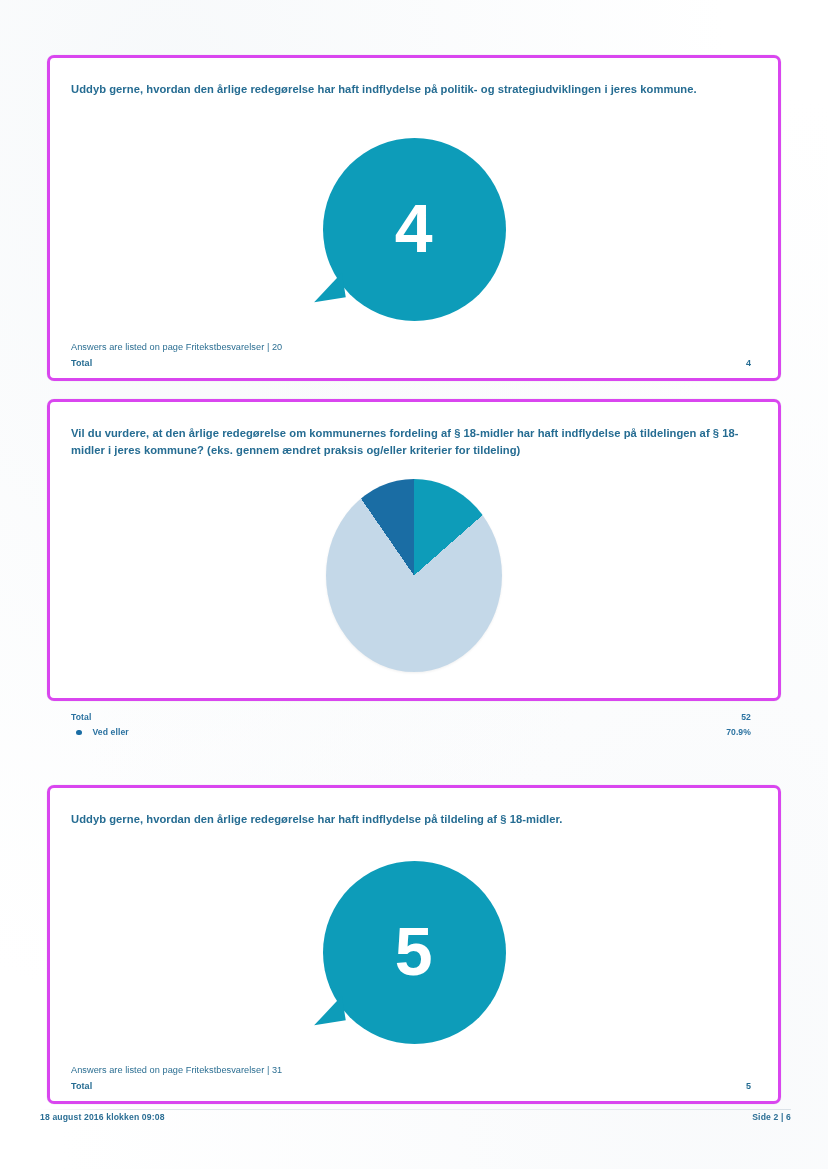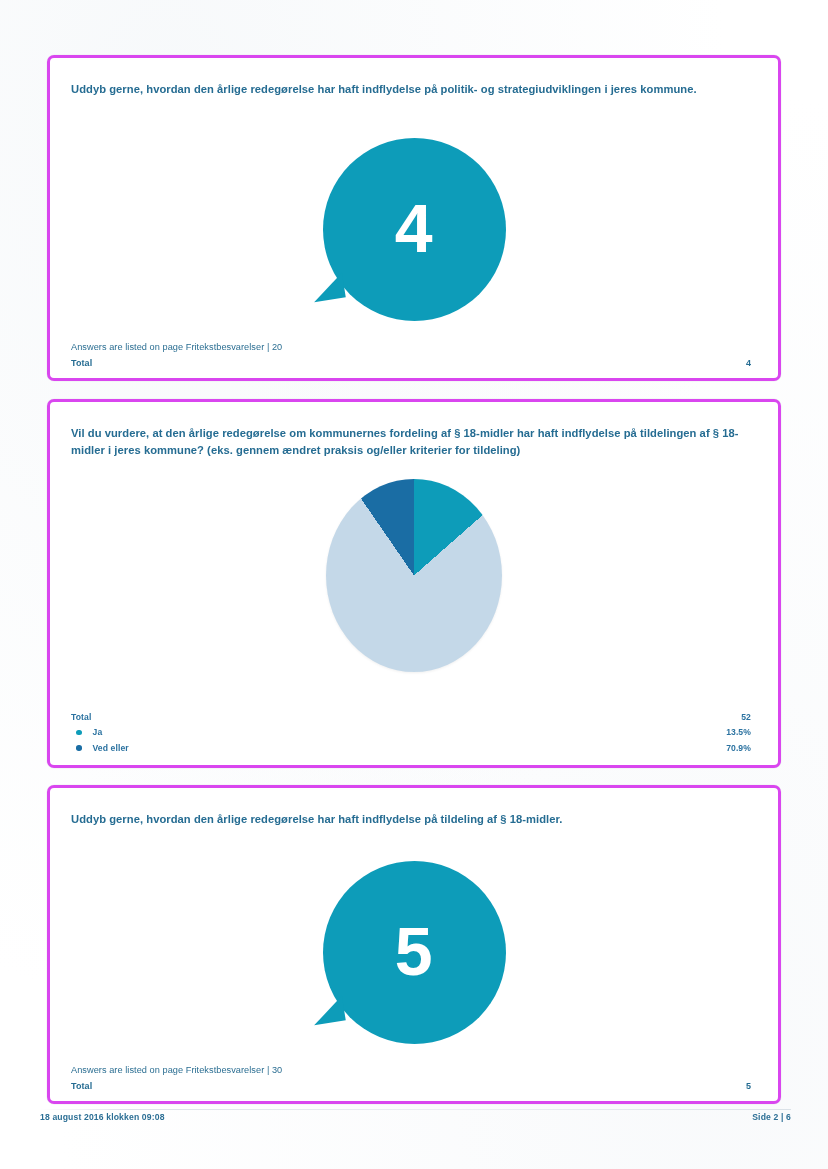--- a/index.html
+++ b/index.html
@@ -30,21 +30,21 @@
   .card {
     position: absolute;
     left: 47px;
     width: 734px;
     background: #ffffff;
     border: 3px solid #d946ef;
     border-radius: 7px;
     box-shadow: 0 0 0 0.5px rgba(228,232,234,0.6);
   }
   #card-1 { top: 55px;  height: 326px; }
-  #card-2 { top: 399px; height: 369px; }
+  #card-2 { top: 399px; height: 302px; }
   #card-3 { top: 785px; height: 319px; }
 
   .q-title {
     position: absolute;
     left: 21px;
     right: 30px;
     top: 23px;
     color: #256c92;
     font-size: 11.2px;
     font-weight: bold;
@@ -211,46 +211,41 @@
     <div class="pie-wrap">
       <div class="pie" id="pie" style="background: conic-gradient(rgb(13, 156, 185) 0deg, rgb(13, 156, 185) 48.6deg, rgb(196, 216, 232) 48.6deg, rgb(196, 216, 232) 325.44deg, rgb(26, 109, 164) 325.44deg, rgb(26, 109, 164) 360deg);"></div>
     </div>
 
     <div class="legend">
       <div class="legend-row">
         <span class="legend-label" style="margin-left:0;">Total</span>
         <span class="legend-val">52</span>
       </div>
 
-      <div class="legend-row">
-        <span class="legend-dot" id="dot-0" style="background: rgb(13, 156, 185);"></span>
-        <span class="legend-label">Ja</span>
-        <span class="legend-val">13.5%</span>
-      </div>
 
 
       <div class="legend-row">
         <span class="legend-dot" id="dot-2" style="background: rgb(26, 109, 164);"></span>
         <span class="legend-label">Ved eller</span>
         <span class="legend-val">70.9%</span>
       </div>
     </div>
   </div>
 
   <div class="card" id="card-3">
     <div class="q-title">Uddyb gerne, hvordan den årlige redegørelse har haft indflydelse på tildeling af § 18-midler.</div>
 
     <div class="bubble-wrap" style="top:73px;">
       <div class="bubble">
         <div class="bubble-tail"></div>
         <div class="bubble-num">5</div>
       </div>
     </div>
 
-    <div class="answers-note" style="top:277px;">Answers are listed on page Fritekstbesvarelser | 30</div>
+    <div class="answers-note" style="top:277px;">Answers are listed on page Fritekstbesvarelser | 31</div>
 
     <div class="total-row" style="top:293px;">
       <span>Total</span>
       <span>5</span>
     </div>
   </div>
 
   <div class="footer-rule"></div>
   <div class="page-footer">
     <span>18 august 2016 klokken 09:08</span>

